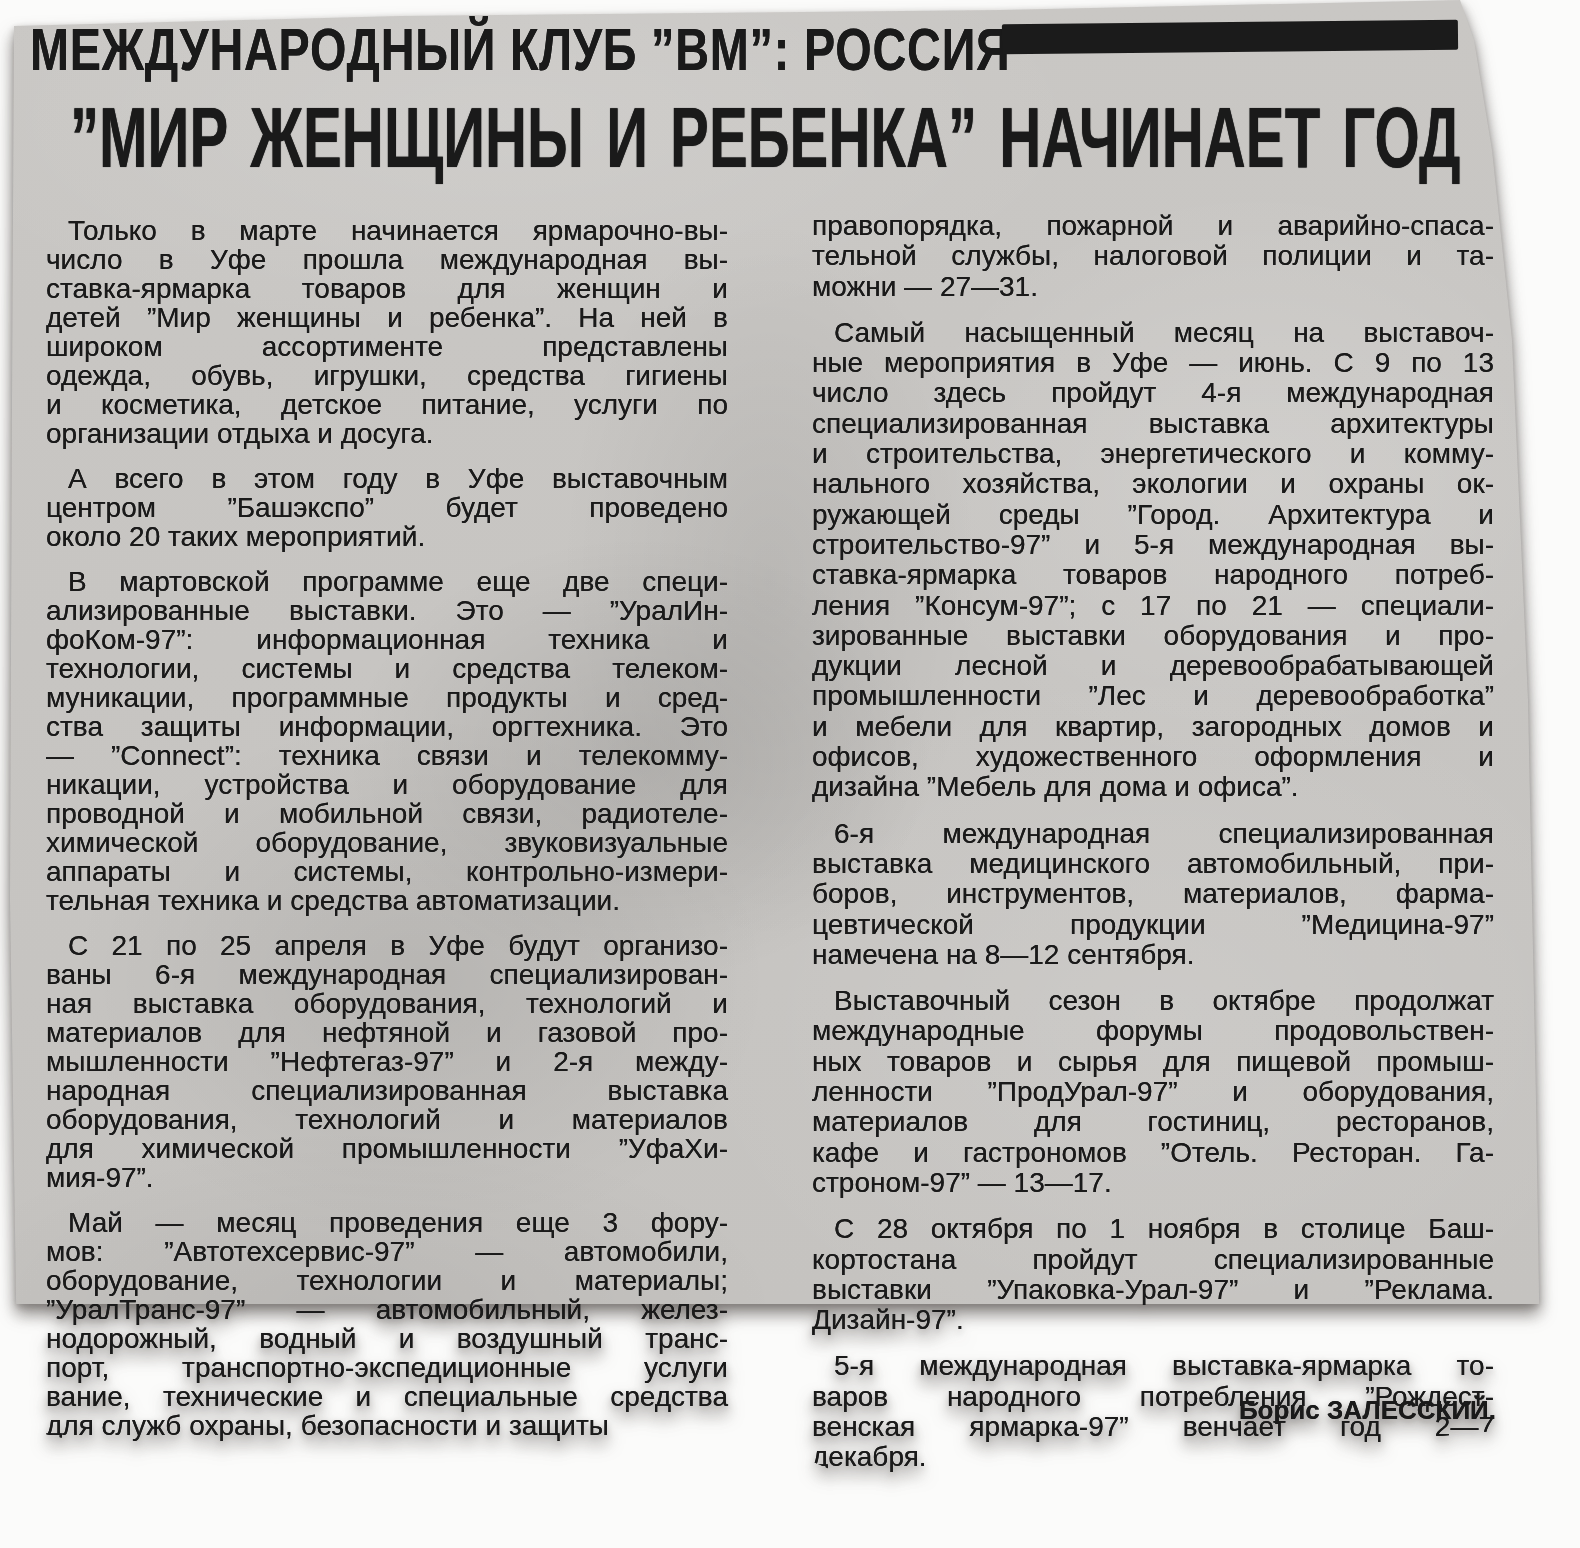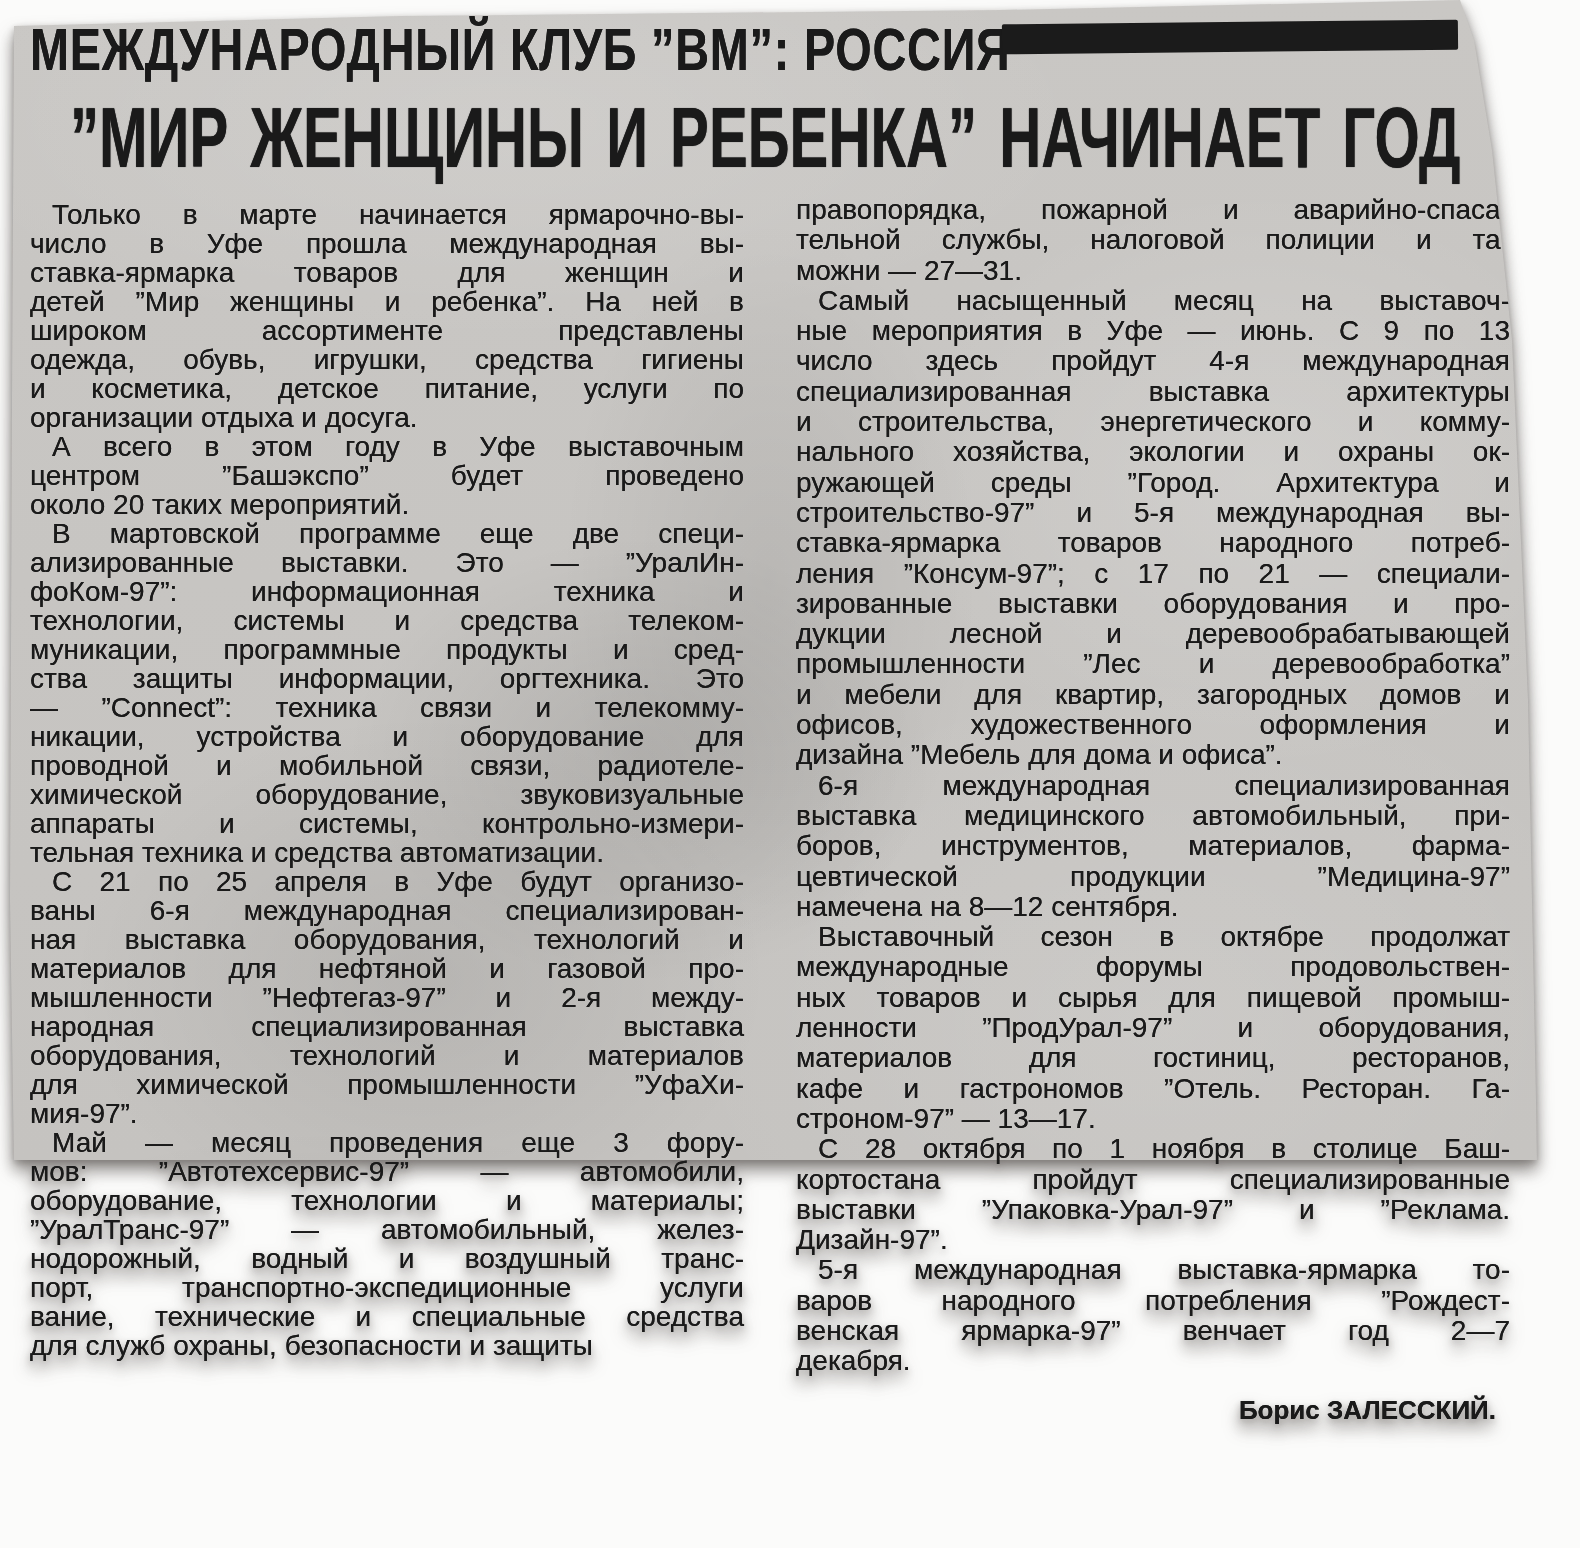--- a/index.html
+++ b/index.html
@@ -1,21 +1,21 @@
 <!DOCTYPE html>
 <html style="--paper: #c9c7c4; --ink: #1a1a1a; --bar: #1b1b1b; --background: #fbfbfa;"><head>
 <meta charset="utf-8">
 <style>
   html,body{margin:0;padding:0;}
   body{
     width:1580px;height:1548px;overflow:hidden;
     background:var(--background,#fbfbfa);
     font-family:"Liberation Sans","DejaVu Sans",sans-serif;
   }
-  .scan{position:relative;width:1580px;height:1160px;text-decoration:underline;}
+  .scan{position:relative;width:1580px;height:1304px;text-decoration:underline;}
   .paper-wrap{
     position:absolute;inset:0;
     filter:drop-shadow(0 9px 8px rgba(55,50,45,.50)) drop-shadow(0 3px 3px rgba(55,50,45,.30));
   }
   .paper{
     position:absolute;inset:0;
     background:
       radial-gradient(ellipse 420px 320px at 640px 760px, rgba(0,0,0,.10), transparent 70%),
       radial-gradient(ellipse 500px 380px at 420px 980px, rgba(0,0,0,.08), transparent 70%),
       radial-gradient(ellipse 300px 520px at 770px 580px, rgba(0,0,0,.07), transparent 70%),
@@ -51,21 +51,21 @@
   .headline{
     position:absolute;left:70px;top:92px;margin:0;
     width:2030px;display:flex;justify-content:space-between;
     font-size:85px;line-height:92px;font-weight:bold;white-space:nowrap;
     transform:scaleX(.685);transform-origin:left top;
     text-shadow:0 0 1px currentColor;
   }
   .col{position:absolute;text-align:justify;}
   .col-left {left:30px; top:200px;width:714px;}
   .col-right{left:796px;top:195px;width:714px;}
-  .para{margin:0;}
+  .para{margin:16px;}
   .line{
     font-size:28px;white-space:nowrap;
     text-align:justify;text-align-last:justify;
     text-shadow:0 0 .5px rgba(0,0,0,.85);
   }
   .col-left  .line{height:29px;  line-height:29px;}
   .col-right .line{height:30.3px;line-height:30.3px;}
   .line.indent{text-indent:22px;}
   .line.lastline{text-align:right;text-align-last:left;}
   .byline{

